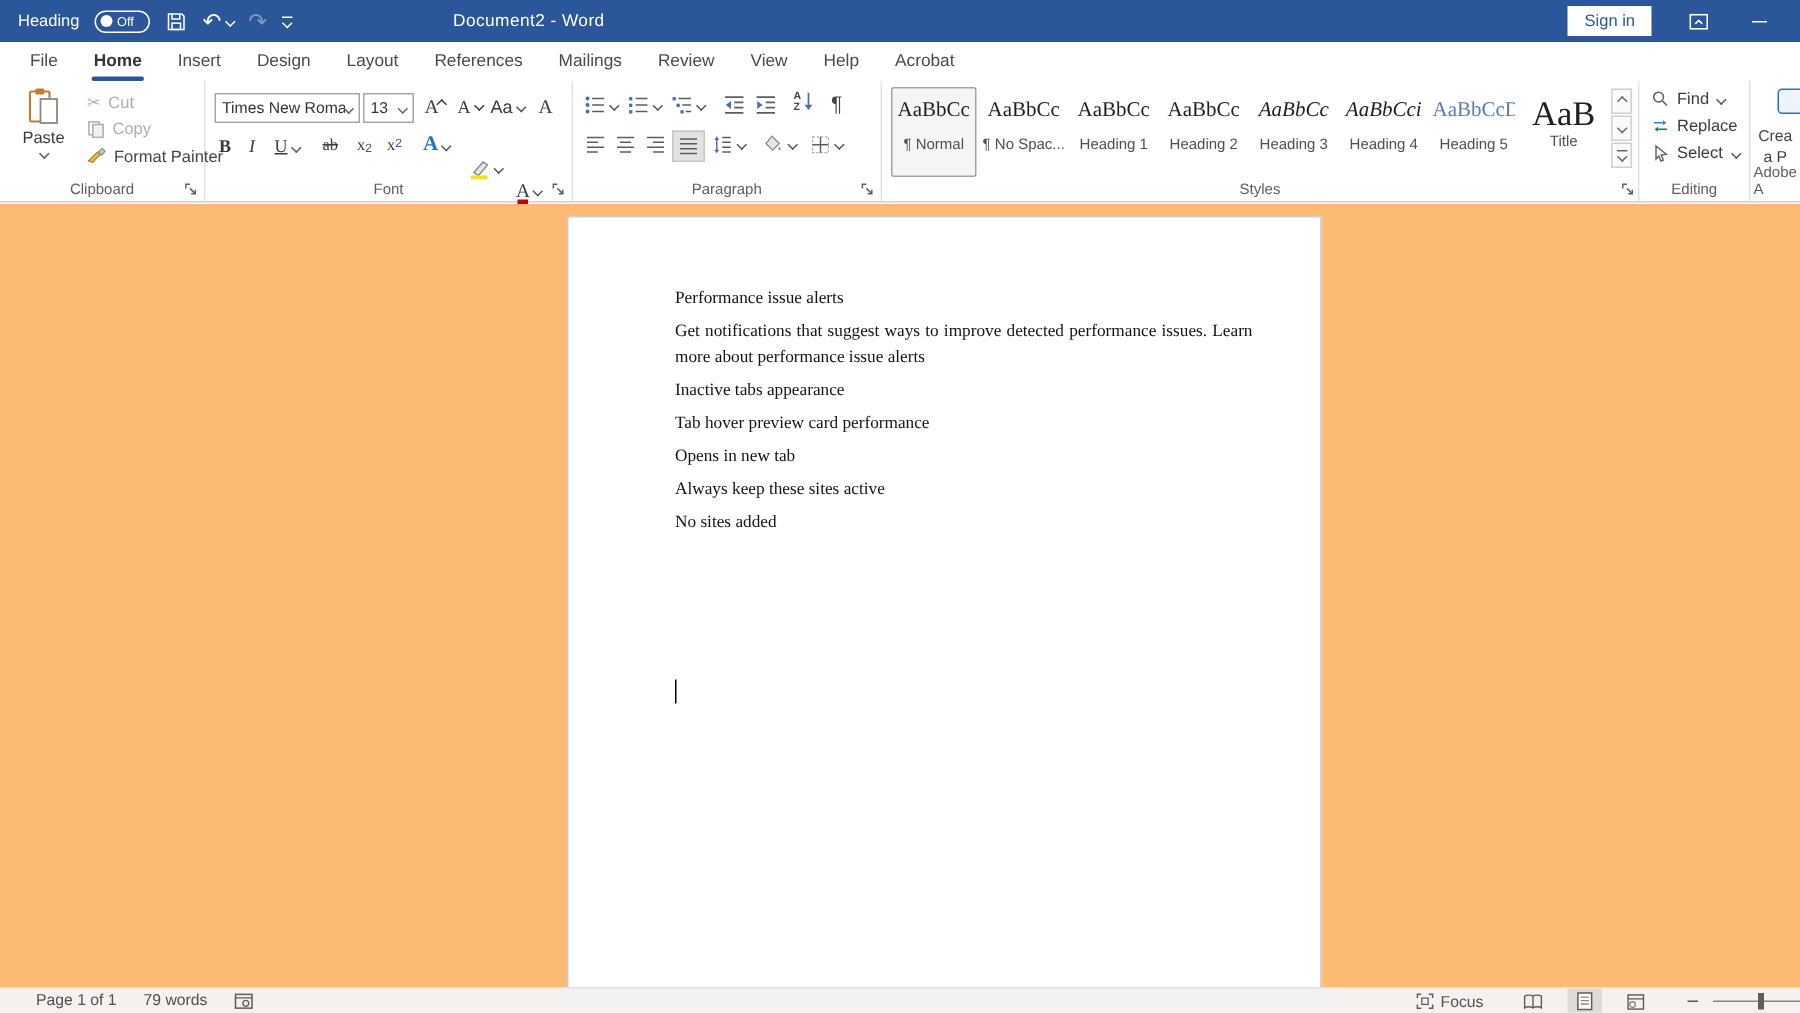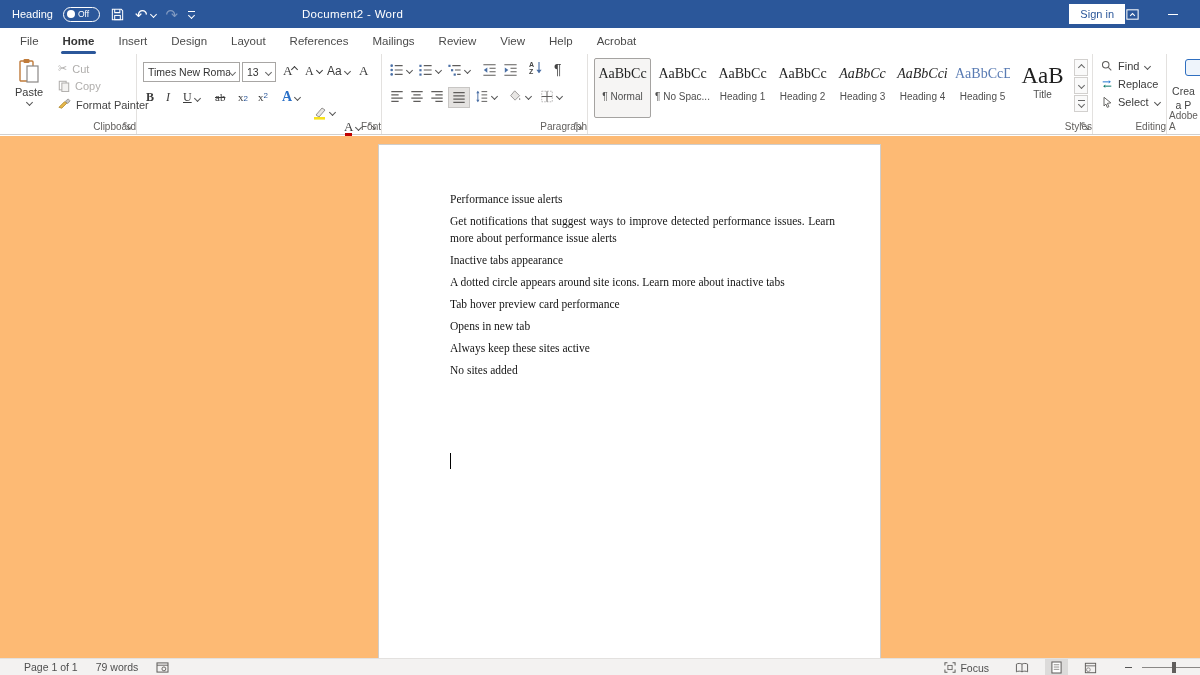--- a/index.html
+++ b/index.html
@@ -15,34 +15,34 @@
   .qat-btn { display:flex; align-items:center; color:#fff; }
   .glyph { font-size:15px; line-height:1; }
   .dim { color:#8099c0; }
   .chev { display:inline-block; width:5px; height:5px; border-right:1.2px solid currentColor; border-bottom:1.2px solid currentColor; transform:rotate(45deg); margin-left:3px; }
   .chev.up { transform:rotate(-135deg); margin-left:0; }
   .qat-more { display:flex; flex-direction:column; align-items:center; gap:1px; }
   .qat-more .bar { width:7px; height:1px; background:#fff; }
   .doctitle { position:absolute; left:302px; top:0; height:28px; display:flex; align-items:center; font-size:11.5px; letter-spacing:.3px; }
   .searchbox { position:absolute; left:490px; top:3px; width:306px; height:21px; background:#b6c6df; border:1px solid #879cbd; display:flex; align-items:center; padding-left:18px; gap:10px; font-size:11px; color:#243b5e; }
   .tb-right { position:absolute; right:0; top:0; height:28px; display:flex; align-items:center; }
-  .signin { background:#fff; color:#2b579a; font-size:11px; height:20px; padding:0 11px; display:flex; align-items:center; }
+  .signin { background:#fff; color:#2b579a; font-size:11px; height:20px; padding:0 11px; display:flex; align-items:center; margin-right:24px; }
   .ribbonopts { margin-right:28px; display:flex; }
   .minim { width:10px; height:1px; background:#fff; margin-right:22px; }
 
   
   .tabsrow { height:26px; background:#fff; display:flex; align-items:stretch; padding-left:8px; }
   .tab { font-size:11.5px; color:#4a4a4a; padding:0 12px; display:flex; align-items:center; position:relative; }
   .tab.active { color:#353535; font-weight:bold; }
   .tab.active::after { content:""; position:absolute; left:10px; right:10px; bottom:0; height:3px; background:#2b579a; border-radius:2px; }
 
   
   .ribbon { position:relative; height:81px; background:#fff; border-bottom:1px solid #d2d0ce; font-size:11px; color:#444; }
   .group { position:absolute; top:0; height:80px; border-right:1px solid #e3e1df; }
-  .glabel { position:absolute; bottom:2px; left:0; right:0; text-align:right; font-size:10px; color:#605e5c; }
+  .glabel { position:absolute; bottom:2px; left:0; right:0; text-align:center; font-size:10px; color:#605e5c; }
   .dlg { position:absolute; bottom:3px; right:4px; display:flex; }
   .g-clip { left:0; width:137px; }
   .g-font { left:137px; width:245px; }
   .g-para { left:382px; width:206px; }
   .g-styles { left:588px; width:505px; }
   .g-edit { left:1093px; width:74px; }
   .g-adobe { left:1167px; width:33px; border-right:none; overflow:hidden; }
 
   
   .paste-btn { position:absolute; left:6px; top:4px; width:46px; height:64px; display:flex; flex-direction:column; align-items:center; gap:2px; }
@@ -482,21 +482,20 @@
   </div>
 </div>
 
 <div class="docarea">
   <div class="page">
     <div class="pagecontent">
 
     <p class="docline">Performance issue alerts</p>
         <p class="docline">Get notifications that suggest ways to improve detected performance issues. Learn more about performance issue alerts</p>
         <p class="docline">Inactive tabs appearance</p>
-        <p class="docline">A dotted circle appears around site icons. Learn more about inactive tabs</p>
         <p class="docline">Tab hover preview card performance</p>
         <p class="docline">Opens in new tab</p>
         <p class="docline">Always keep these sites active</p>
         <p class="docline">No sites added</p>
       </div>
     <div class="caret"></div>
   </div>
 </div>
 
 <div class="statusbar">

